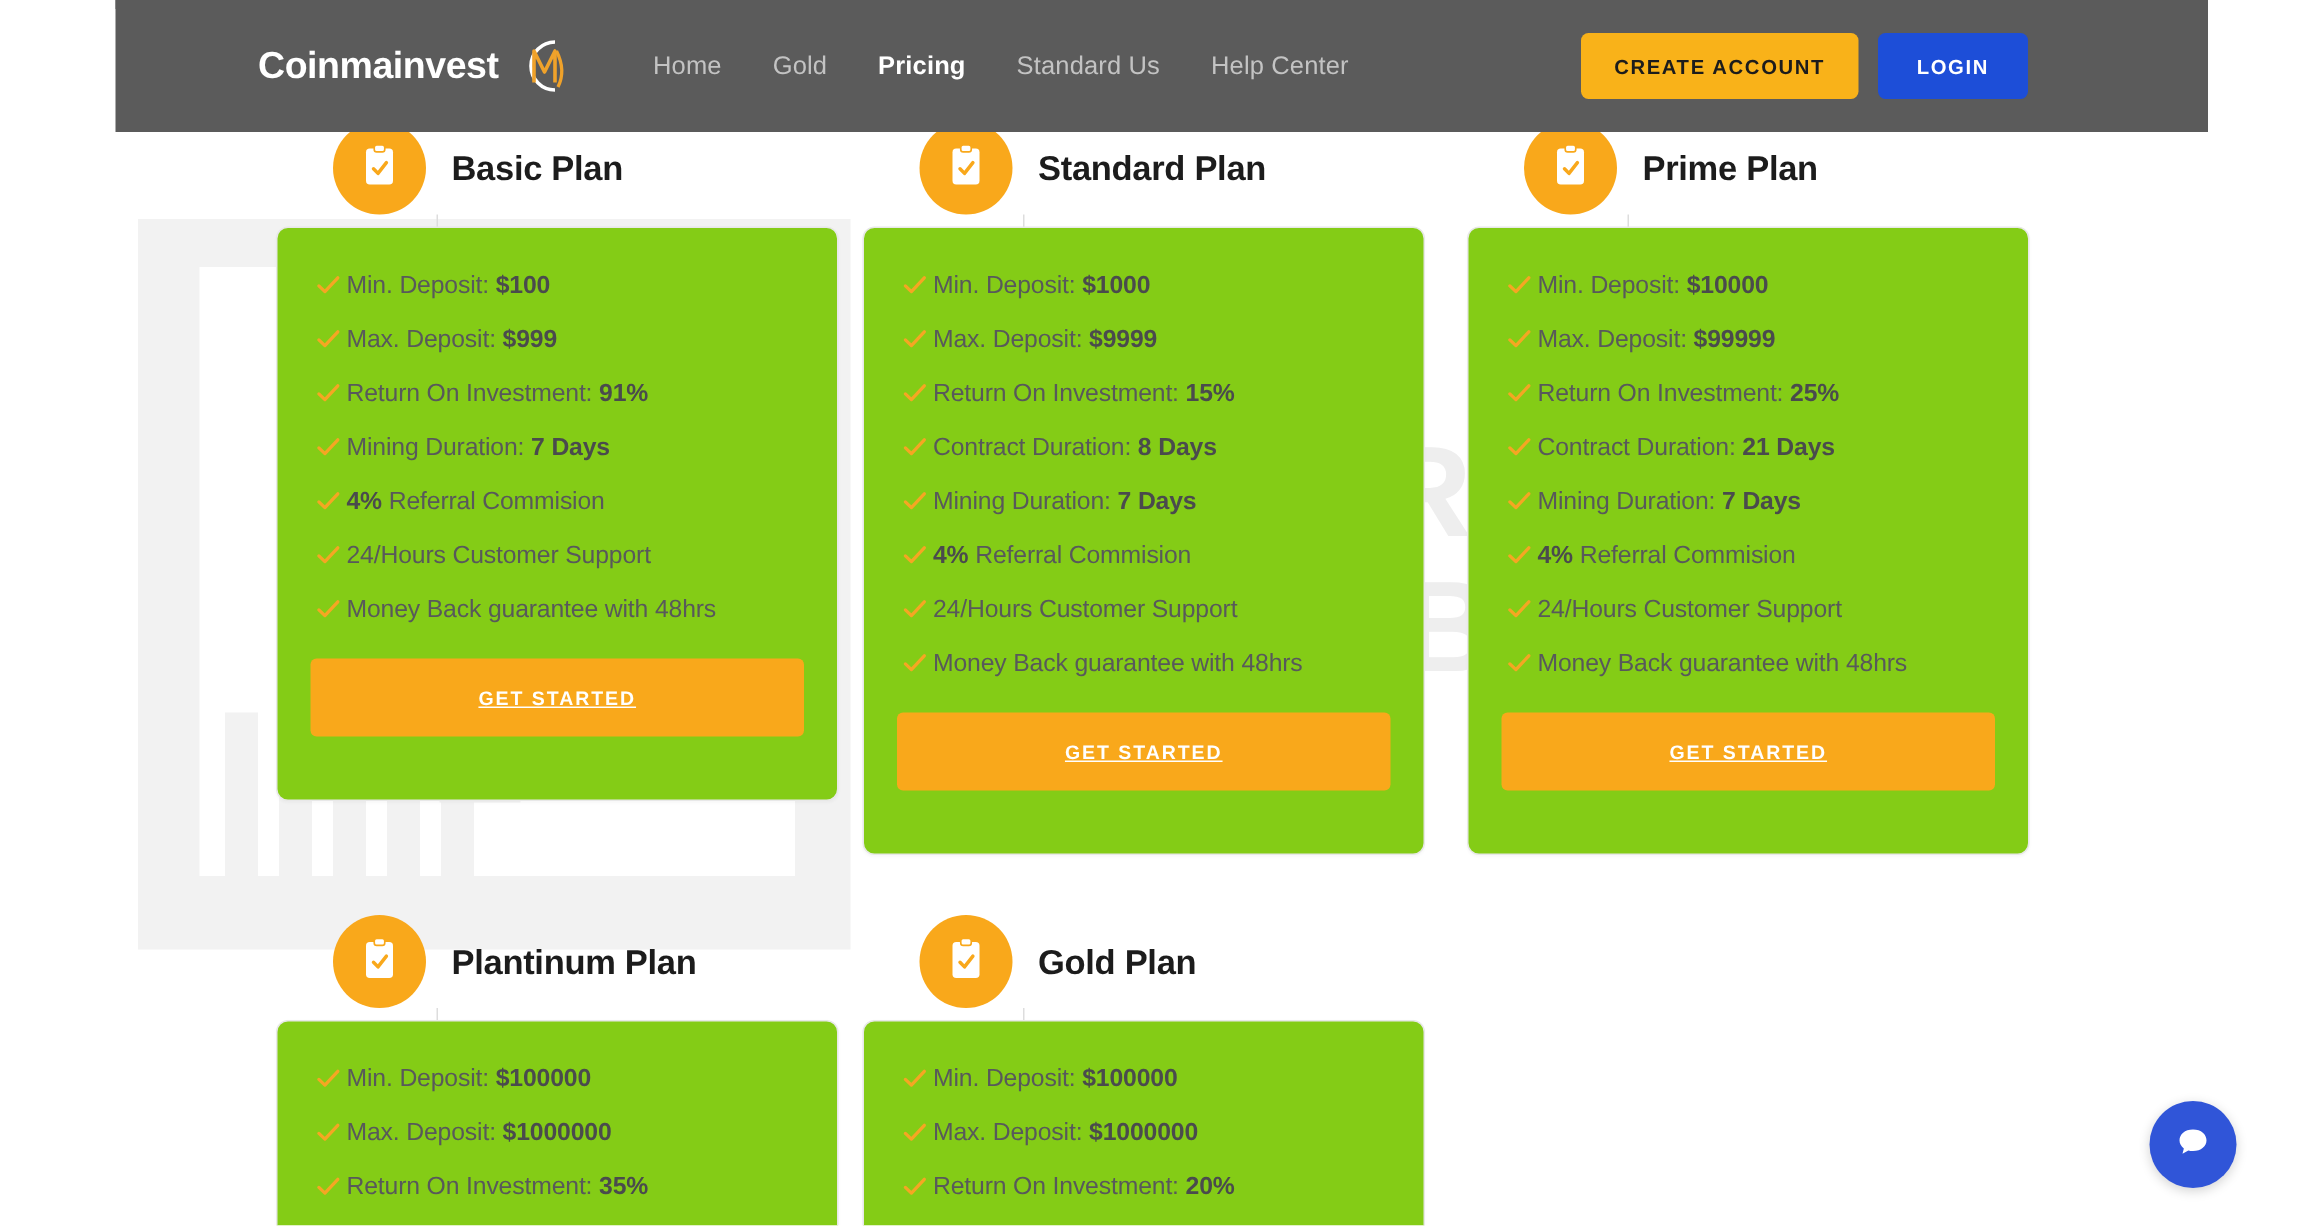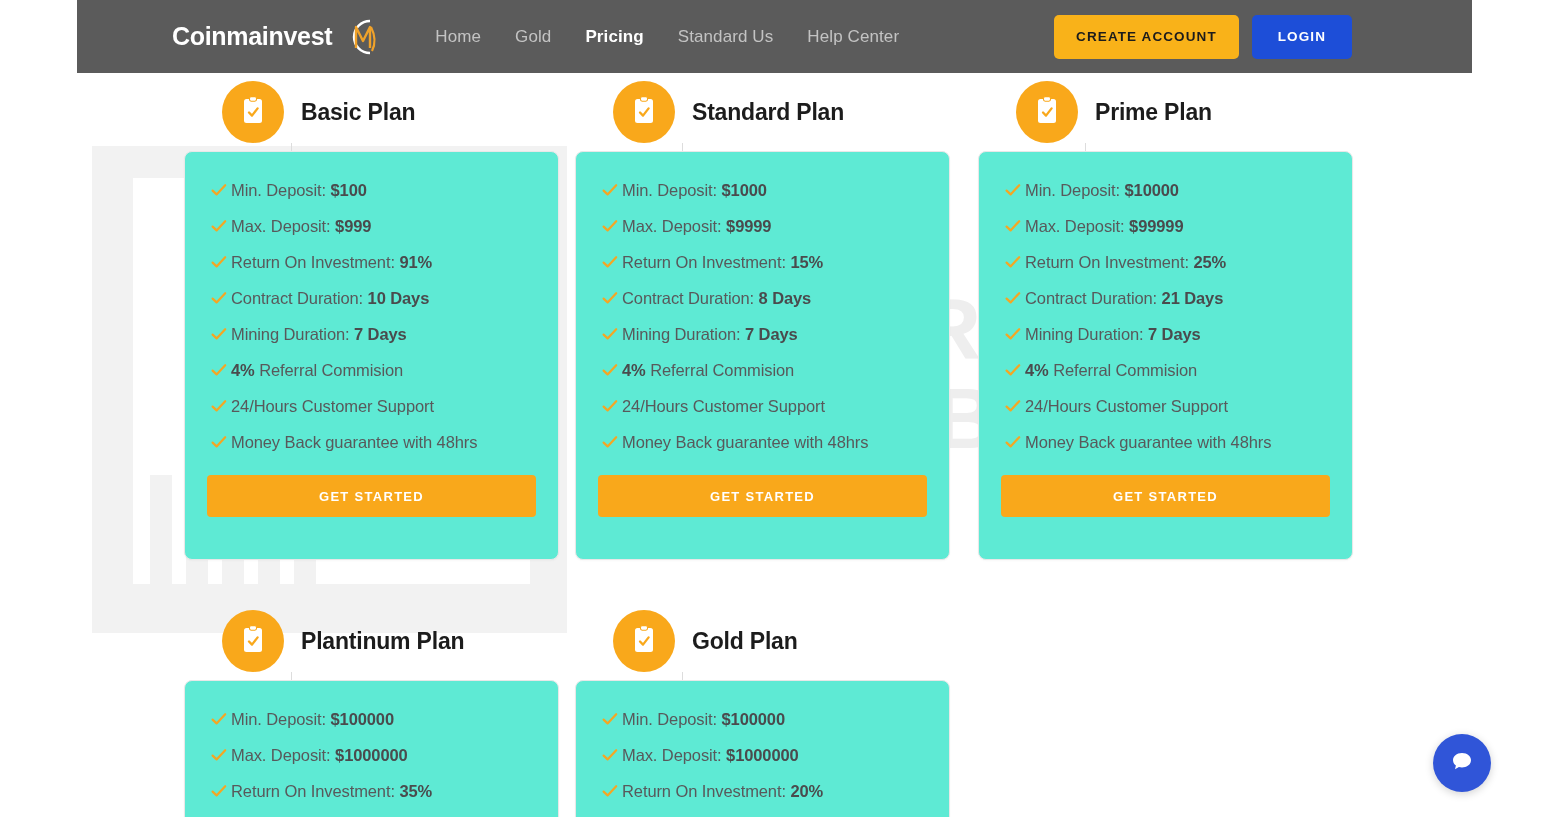--- a/index.html
+++ b/index.html
@@ -49,21 +49,21 @@
   .wm-bars span {
     position: absolute; bottom: 0; width: 22px; background: #f2f2f2;
   }
 
   
   .topstrip {
     position: absolute; left: 77px; top: 0; width: 1395px; height: 6px;
     background: #6a6a6a; z-index: 5;
   }
   .header {
-    position: absolute; left: 77px; top: 0; width: 1395px; height: 73px;
+    position: absolute; left: 77px; top: 0; width: 1395px; height: 88px;
     background: #5b5b5b;
     display: flex; align-items: center;
     z-index: 6;
   }
   .brand {
     display: flex; align-items: center; margin-left: 95px;
   }
   .brand-name {
     color: #ffffff; font-size: 25px; font-weight: 700; letter-spacing: -0.3px;
   }
@@ -118,45 +118,46 @@
   .plan-title {
     margin-left: 17px; font-size: 23px; font-weight: 700; color: #1c1c1c;
     letter-spacing: -0.2px;
   }
   .connector {
     position: absolute; left: 69px; top: 70px; width: 1px; height: 30px;
     background: #dddddd;
   }
 
   .plan-card {
-    background: #5eead4;
+    background: #84cc16;
     border: 1px solid #e8e8e8;
     border-radius: 8px;
     padding: 27px 0 26px 0;
     box-shadow: 0 1px 2px rgba(0,0,0,0.03);
     position: relative;
   }
   .feat {
     display: flex; align-items: flex-start;
     padding: 0 26px; margin-bottom: 14px;
   }
   .feat:last-of-type { margin-bottom: 22px; }
   .check {
     flex: 0 0 20px; width: 20px; height: 22px;
     display: flex; align-items: center; justify-content: flex-start;
   }
   .feat-text {
     font-size: 16.5px; color: #58595b; line-height: 22px; letter-spacing: -0.1px;
   }
   .feat-text b { color: #4a4b4d; font-weight: 700; }
   .btn-started {
-    display: block; margin: 16px 22px; height: 42px; width: calc(100% - 44px);
+    display: block; margin: 16px 22px; height: 52px; width: calc(100% - 44px);
     background: #f9a81b; color: #ffffff; border: none; border-radius: 4px;
     font-size: 13px; font-weight: 700; letter-spacing: 1.3px; cursor: pointer;
     font-family: "Liberation Sans", sans-serif;
+    text-decoration: underline;
   }
 
   
   .chat-widget {
     position: absolute; right: 58px; bottom: 25px;
     width: 58px; height: 58px; border-radius: 50%;
     background: #3055d8;
     display: flex; align-items: center; justify-content: center;
     cursor: pointer; z-index: 20;
     box-shadow: 0 2px 8px rgba(0,0,0,0.18);
@@ -247,28 +248,20 @@
                 </svg>
               </span>
               <span class="feat-text">Return On Investment: <b>91%</b></span>
             </div>
             <div class="feat">
               <span class="check">
                 <svg width="16" height="14" viewBox="0 0 16 14">
                   <path d="M1.6 7.6 L5.6 11.4 L14.2 2.2" stroke="#f5a623" stroke-width="2.2" fill="none" stroke-linecap="round" stroke-linejoin="round"></path>
                 </svg>
               </span>
-              <span class="feat-text">Contract Duration: <b>10 Days</b></span>
-            </div>
-            <div class="feat">
-              <span class="check">
-                <svg width="16" height="14" viewBox="0 0 16 14">
-                  <path d="M1.6 7.6 L5.6 11.4 L14.2 2.2" stroke="#f5a623" stroke-width="2.2" fill="none" stroke-linecap="round" stroke-linejoin="round"></path>
-                </svg>
-              </span>
               <span class="feat-text">Mining Duration: <b>7 Days</b></span>
             </div>
             <div class="feat">
               <span class="check">
                 <svg width="16" height="14" viewBox="0 0 16 14">
                   <path d="M1.6 7.6 L5.6 11.4 L14.2 2.2" stroke="#f5a623" stroke-width="2.2" fill="none" stroke-linecap="round" stroke-linejoin="round"></path>
                 </svg>
               </span>
               <span class="feat-text"><b>4%</b> Referral Commision</span>
             </div>

